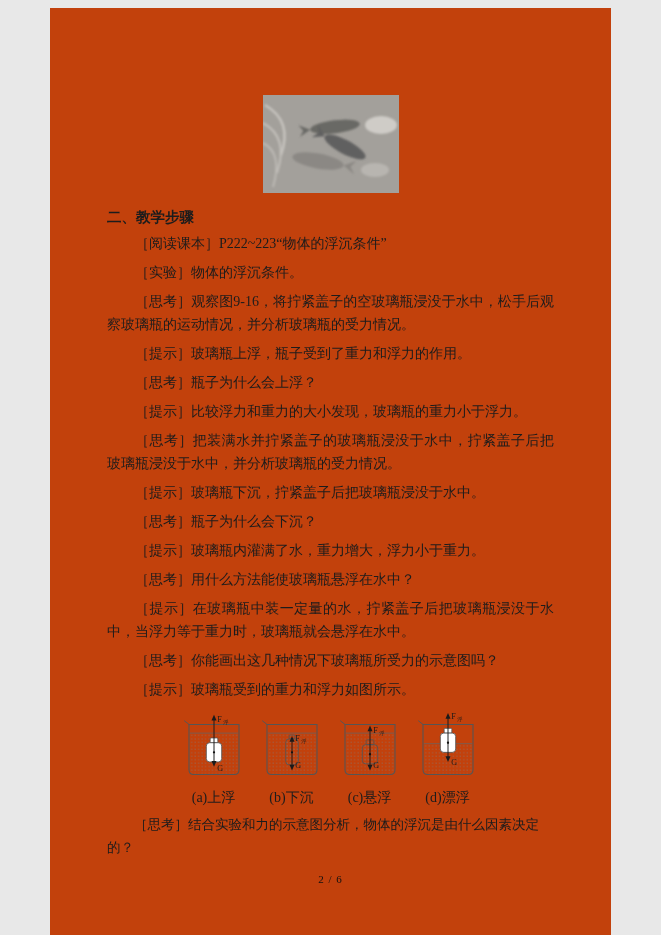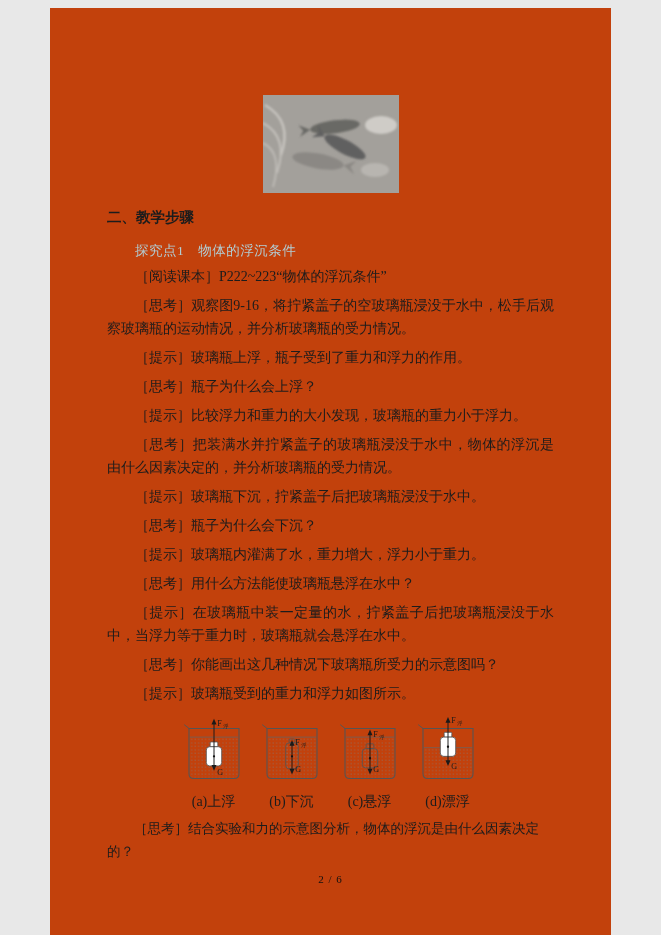--- a/index.html
+++ b/index.html
@@ -75,29 +75,29 @@
       <defs>
         <filter id="softblur">
             <feGaussianBlur stdDeviation="1.1"></feGaussianBlur>
           </filter>
       </defs>
     </svg>
   </div>
 
   <div class="section-heading">二、教学步骤</div>
 
-  <div class="explore-heading" id="explore-heading" style="color: rgb(178, 205, 212);">探究点1　物体的浮沉条件</div>
 
   <div class="doc-body">
     <p>［阅读课本］P222~223“物体的浮沉条件”</p>
+    <p>［实验］物体的浮沉条件。</p>
     <p>［思考］观察图9-16，将拧紧盖子的空玻璃瓶浸没于水中，松手后观察玻璃瓶的运动情况，并分析玻璃瓶的受力情况。</p>
     <p>［提示］玻璃瓶上浮，瓶子受到了重力和浮力的作用。</p>
     <p>［思考］瓶子为什么会上浮？</p>
     <p>［提示］比较浮力和重力的大小发现，玻璃瓶的重力小于浮力。</p>
-    <p>［思考］把装满水并拧紧盖子的玻璃瓶浸没于水中，物体的浮沉是由什么因素决定的，并分析玻璃瓶的受力情况。</p>
+    <p>［思考］把装满水并拧紧盖子的玻璃瓶浸没于水中，拧紧盖子后把玻璃瓶浸没于水中，并分析玻璃瓶的受力情况。</p>
     <p>［提示］玻璃瓶下沉，拧紧盖子后把玻璃瓶浸没于水中。</p>
     <p>［思考］瓶子为什么会下沉？</p>
     <p>［提示］玻璃瓶内灌满了水，重力增大，浮力小于重力。</p>
     <p>［思考］用什么方法能使玻璃瓶悬浮在水中？</p>
     <p>［提示］在玻璃瓶中装一定量的水，拧紧盖子后把玻璃瓶浸没于水中，当浮力等于重力时，玻璃瓶就会悬浮在水中。</p>
     <p>［思考］你能画出这几种情况下玻璃瓶所受力的示意图吗？</p>
     <p>［提示］玻璃瓶受到的重力和浮力如图所示。</p>
   </div>
 
   <div class="figure-row">

